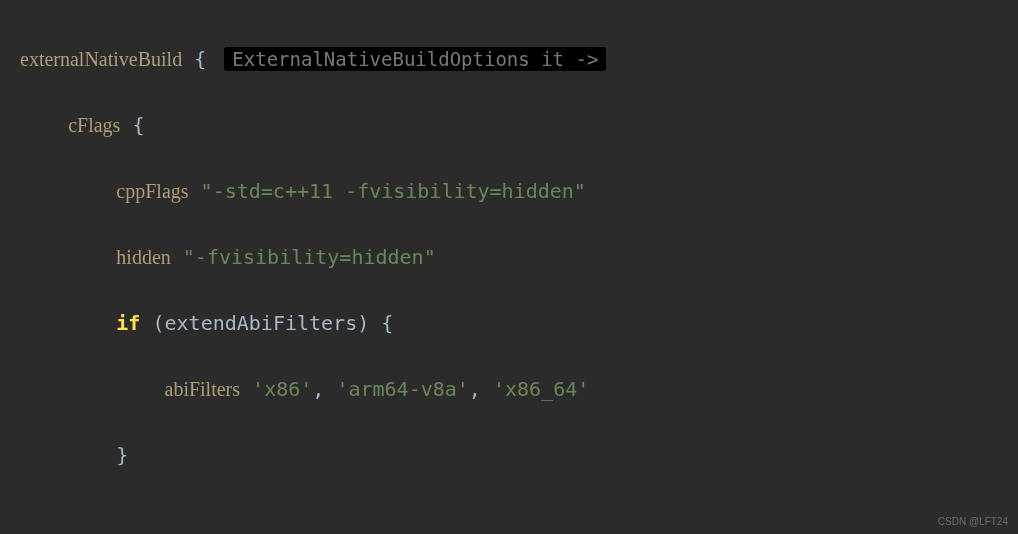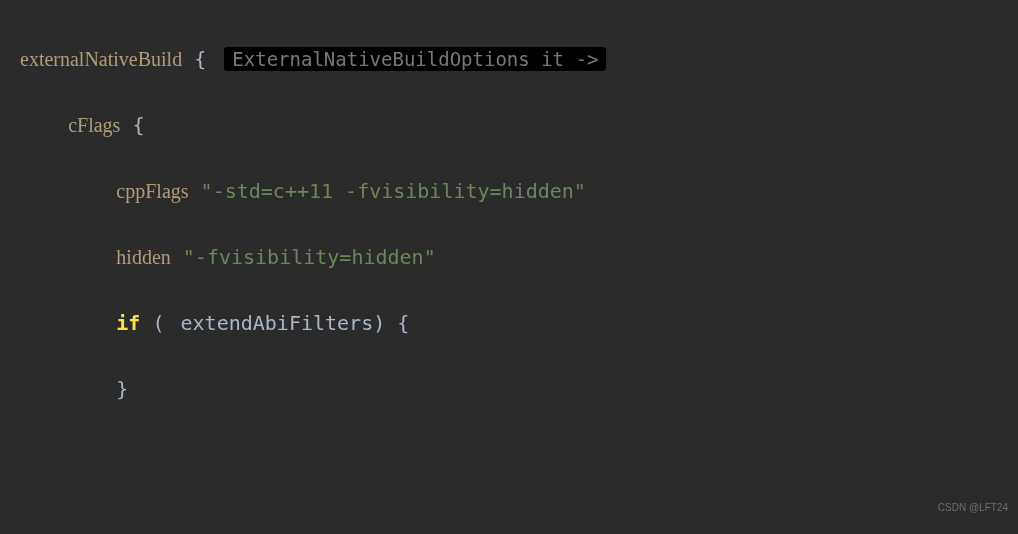--- a/index.html
+++ b/index.html
@@ -43,43 +43,43 @@
     }
     .keyword {
       color: #fde047;
       font-weight: bold;
     }
     .string {
       color: #6a8759;
     }
     .identifier {
       color: #a9b7c6;
-      margin-left: 16px;
     }
     .paren {
       color: #a9b7c6;
     }
     .watermark {
       position: absolute;
-      bottom: 18px;
+      bottom: 4px;
       right: 10px;
       font-size: 10px;
       color: #6e6e6e;
       font-family: Arial, sans-serif;
     }
   </style>
 </head>
 <body>
 
 <div class="code-container">
 <span class="line"><span class="method-call">externalNativeBuild</span><span class="brace"> {</span> <span class="hint">ExternalNativeBuildOptions it -&gt;</span></span>
 <span class="line"><span>    </span><span class="method-call">cFlags</span><span class="brace"> {</span></span>
 <span class="line"><span>        </span><span class="method-call">cppFlags</span><span> </span><span class="string">"-std=c++11 -fvisibility=hidden"</span></span>
 <span class="line"><span>        </span><span class="method-call">hidden</span><span> </span><span class="string">"-fvisibility=hidden"</span></span>
 <span class="line"><span>        </span><span class="keyword">if</span><span> </span><span class="paren">(</span><span class="identifier">extendAbiFilters</span><span class="paren">)</span><span class="brace"> {</span></span>
+<span class="line"><span>            </span><span class="method-call">abiFilters</span><span> </span><span class="string">'x86'</span><span>, </span><span class="string">'arm64-v8a'</span><span>, </span><span class="string">'x86_64'</span></span>
 <span class="line"><span>        </span><span class="brace">}</span></span>
 
 
 
 
 </div>
 
 <div class="watermark">CSDN @LFT24</div>
 
 </body></html>

